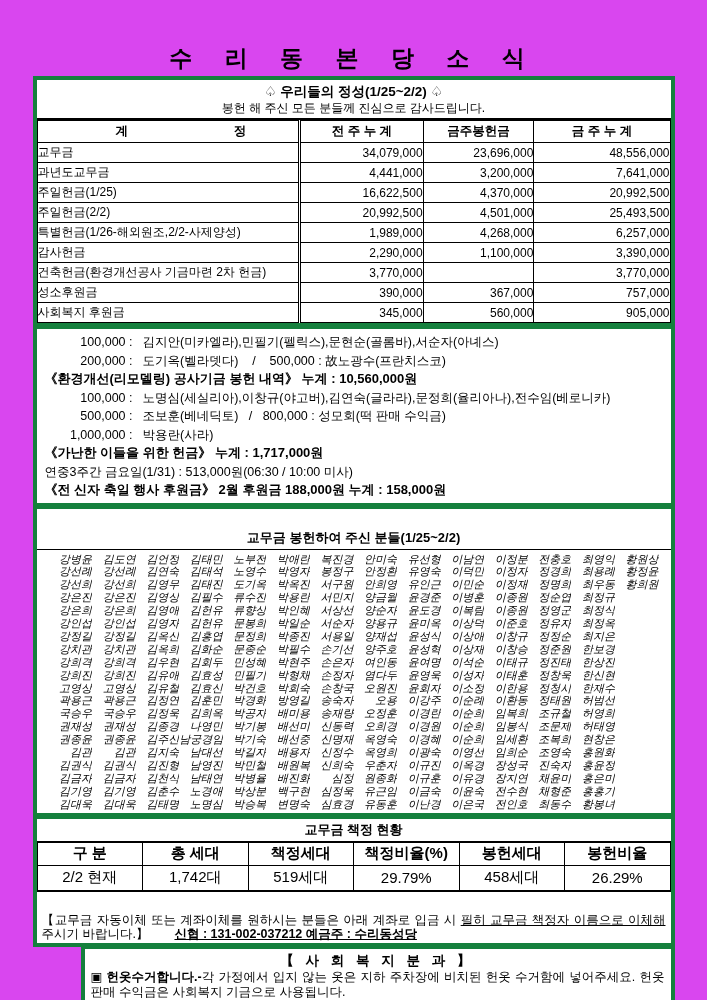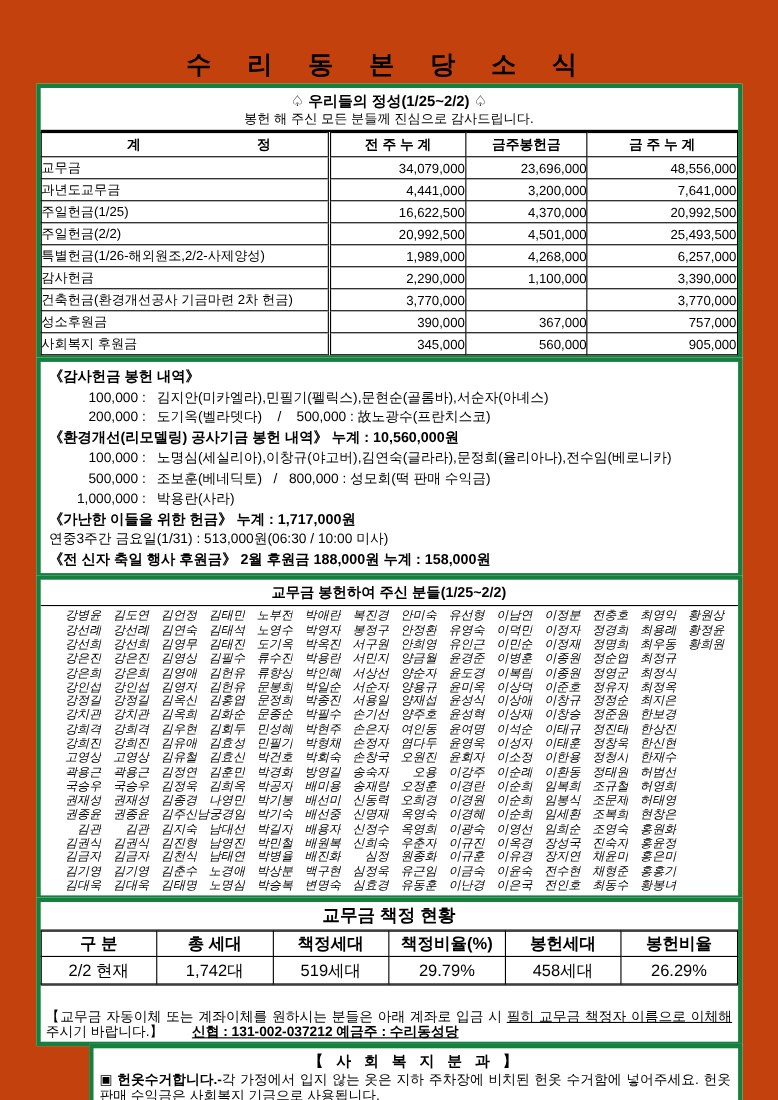--- a/index.html
+++ b/index.html
@@ -1,16 +1,16 @@
 <!DOCTYPE html>
 <html><head>
 <meta charset="utf-8">
 <style>
   html,body{margin:0;padding:0;background:#fff;}
-  .page{position:relative;width:707px;height:1000px;background:#c2410c;color:#000;
+  .page{position:relative;width:707px;height:1000px;background:#d946ef;color:#000;
         font-family:"Liberation Sans","DejaVu Sans",sans-serif;overflow:hidden;}
   .page-title{padding-top:45px;text-align:center;font-size:23px;font-weight:bold;letter-spacing:13px;line-height:26px;}
   .content{width:642px;margin:5px auto 0;}
   .box{border:4px solid #15803d;background:#fff;}
   .box + .box{margin-top:-2px;}
 
   
   .offer-head{border-bottom:2px solid #000;text-align:center;padding:3px 0 2px;}
   .offer-head .h1{font-size:13.5px;font-weight:bold;line-height:17px;}
   .offer-head .h2{font-size:12px;line-height:16px;}
@@ -26,27 +26,27 @@
   table.offer .dbl{border-right:3px double #000;}
 
   
   .details{padding:4px 8px 3px;font-size:12.5px;line-height:18.5px;}
   .sec-title{font-weight:bold;font-size:13px;white-space:pre;}
   .detail-line{white-space:pre;}
   .amt{display:inline-block;min-width:88px;text-align:right;}
   .dtxt{margin-left:10px;}
 
   
-  .donor-title{font-weight:bold;text-align:center;font-size:13px;padding:3px 0 2px;border-bottom:1px solid #000;}
+  .donor-title{font-weight:bold;text-align:center;font-size:13px;padding:20px 0 2px;border-bottom:1px solid #000;}
   .names-grid{display:grid;grid-template-columns:repeat(14,1fr);padding:3px 12px 2px;
               font-size:11px;line-height:12.9px;text-align:right;font-style:italic;}
   .name-cell{overflow:hidden;white-space:nowrap;}
 
   
-  .assess-title{font-weight:bold;text-align:center;font-size:16px;padding:2px 0;border-bottom:1px solid #000;}
+  .assess-title{font-weight:bold;text-align:center;font-size:13px;padding:2px 0;border-bottom:1px solid #000;}
   table.assess{width:100%;border-collapse:collapse;font-size:15px;table-layout:fixed;text-align:center;}
   table.assess th{font-weight:bold;height:20px;border:1px solid #000;}
   table.assess td{height:22px;border:1px solid #000;}
   .assess-note{border-top:1px solid #000;padding:21px 5px 2px;font-size:12.5px;line-height:14px;text-align:justify;}
   .u{text-decoration:underline;}
   .gap{display:inline-block;width:26px;}
   .acct{font-weight:bold;text-decoration:underline;}
 
   
   .welfare{margin-top:5px;padding:2px 6px 5px;margin-left:48px;}
@@ -151,21 +151,20 @@
               <td class="acc dbl">사회복지 후원금</td>
               <td class="num">345,000</td>
               <td class="num">560,000</td>
               <td class="num">905,000</td>
             </tr>
           </tbody>
       </table>
     </div>
 
     <div class="box details">
-      <div class="sec-title">《감사헌금 봉헌 내역》</div>
       <div>
 
           <div class="detail-line"><span class="amt">100,000 :</span><span class="dtxt">김지안(미카엘라),민필기(펠릭스),문현순(골롬바),서순자(아녜스)</span></div>
 
           <div class="detail-line"><span class="amt">200,000 :</span><span class="dtxt">도기옥(벨라뎃다)    /    500,000 : 故노광수(프란치스코)</span></div>
         </div>
 
       <div class="sec-title"><span>《환경개선(리모델링) 공사기금 봉헌 내역》</span><span> 누계 : 10,560,000원</span></div>
       <div>
 

